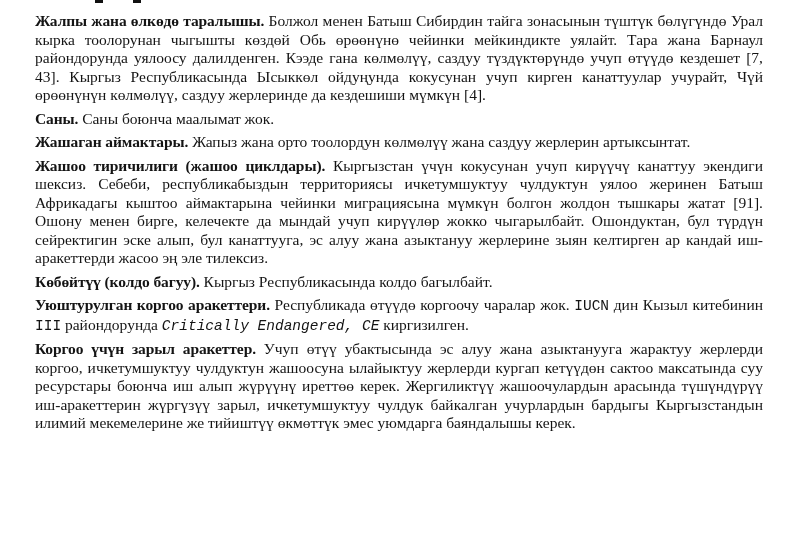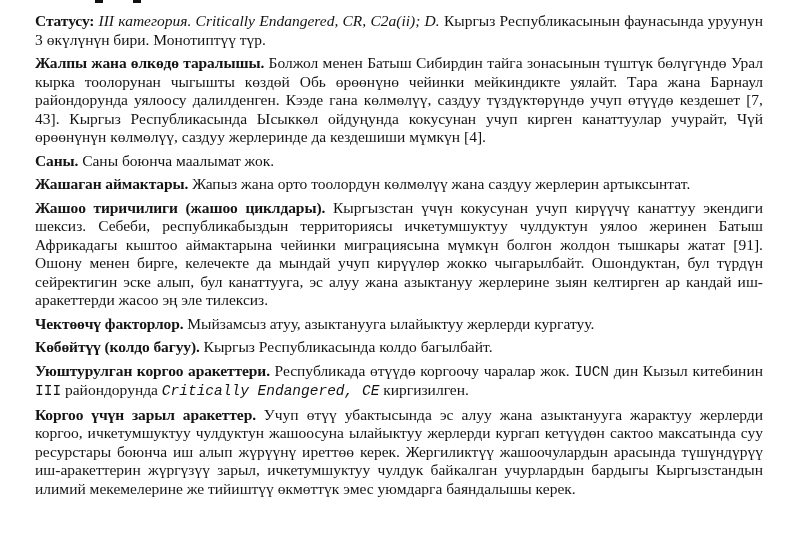--- a/index.html
+++ b/index.html
@@ -56,25 +56,20 @@
   .edge-artifact.a2 { left: 133px; }
 </style>
 </head>
 <body>
 
 <div class="edge-artifact a1"></div>
 <div class="edge-artifact a2"></div>
 
 <div class="page">
 
-  <p>
-    <span class="seg-b">Статусу: </span>
-    <span class="seg-i">III категория. Critically Endangered, CR, C2a(ii); D. </span>
-    <span>Кыргыз Республикасынын фаунасында уруунун 3 өкүлүнүн бири. Монотиптүү түр.</span>
-  </p>
 
   <p>
     <span class="seg-b">Жалпы жана өлкөдө таралышы. </span>
     <span>Болжол менен Батыш Сибирдин тайга зонасынын түштүк бөлүгүндө Урал кырка тоолорунан чыгышты көздөй Обь өрөөнүнө чейинки мейкиндикте уялайт. Тара жана Барнаул райондорунда уялоосу далилденген. Кээде гана көлмөлүү, саздуу түздүктөрүндө учуп өтүүдө кездешет [7, 43]. Кыргыз Республикасында Ысыккөл ойдуңунда кокусунан учуп кирген канаттуулар учурайт, Чүй өрөөнүнүн көлмөлүү, саздуу жерлеринде да кездешиши мүмкүн [4].</span>
   </p>
 
   <p>
     <span class="seg-b">Саны. </span>
     <span>Саны боюнча маалымат жок.</span>
   </p>
@@ -82,24 +77,20 @@
   <p>
     <span class="seg-b">Жашаган аймактары.</span>
     <span>Жапыз жана орто тоолордун көлмөлүү жана саздуу жерлерин артыксынтат.</span>
   </p>
 
   <p>
     <span class="seg-b">Жашоо тиричилиги (жашоо циклдары). </span>
     <span>Кыргызстан үчүн кокусунан учуп кирүүчү канаттуу экендиги шексиз. Себеби, республикабыздын территориясы ичкетумшуктуу чулдуктун уялоо жеринен Батыш Африкадагы кыштоо аймактарына чейинки миграциясына мүмкүн болгон жолдон тышкары жатат [91]. Ошону менен бирге, келечекте да мындай учуп кирүүлөр жокко чыгарылбайт. Ошондуктан, бул түрдүн сейректигин эске алып, бул канаттууга, эс алуу жана азыктануу жерлерине зыян келтирген ар кандай иш-аракеттерди жасоо эң эле тилексиз.</span>
   </p>
 
-  <p>
-    <span class="seg-b">Чектөөчү факторлор. </span>
-    <span>Мыйзамсыз атуу, азыктанууга ылайыктуу жерлерди кургатуу.</span>
-  </p>
 
   <p>
     <span class="seg-b">Көбөйтүү (колдо багуу). </span>
     <span>Кыргыз Республикасында колдо багылбайт.</span>
   </p>
 
   <p>
     <span class="seg-b">Уюштурулган коргоо аракеттери. </span>
     <span>Республикада өтүүдө коргоочу чаралар жок. </span>
     <span class="seg-sans">IUCN</span>

